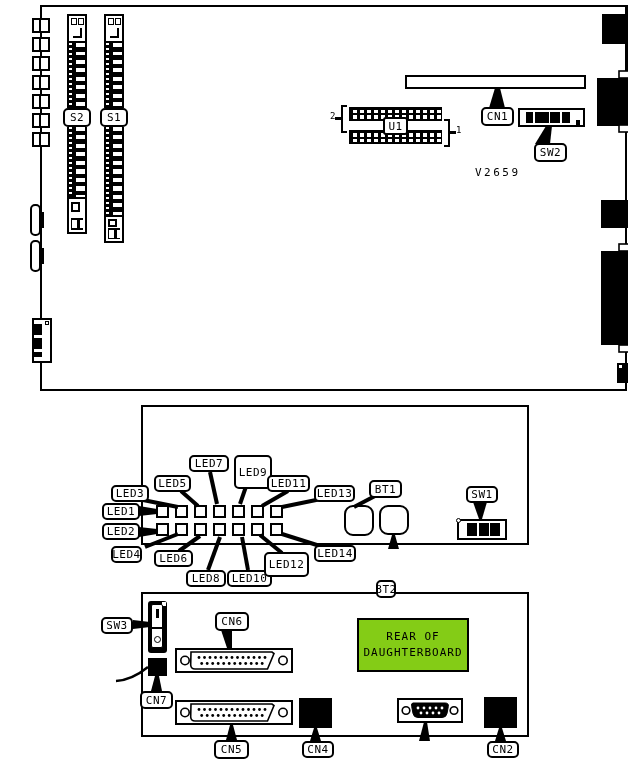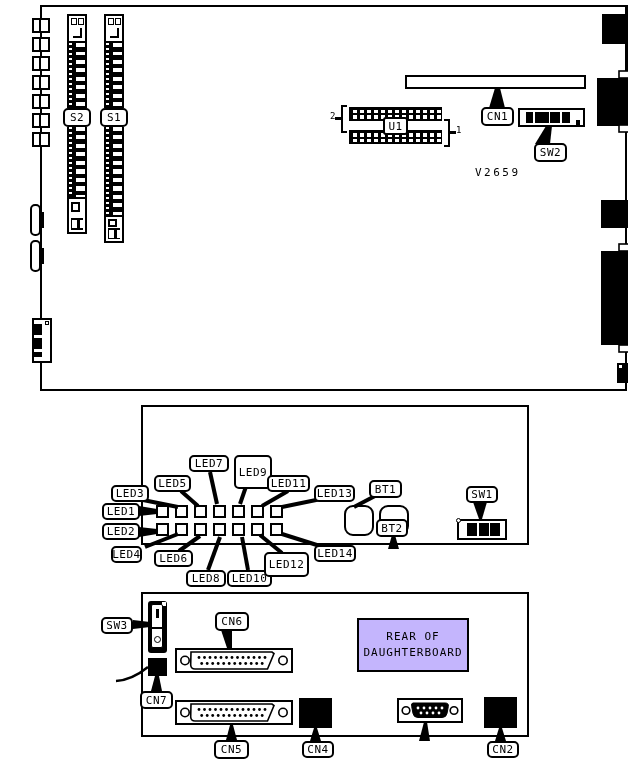--- a/index.html
+++ b/index.html
@@ -59,21 +59,21 @@
   .slide-sw .ibar{position:absolute;left:4px;top:4px;width:2.5px;height:9px;background:#000;}
   .slide-sw .mid{position:absolute;left:0;right:0;top:22px;height:1.5px;background:#000;}
   .slide-sw .ocirc{position:absolute;left:2px;bottom:4px;width:7px;height:7px;border:1.5px solid #000;border-radius:50%;}
   .slide-sw .nt{position:absolute;right:1px;top:1px;width:4px;height:4px;background:#fff;}
 
   .battery{position:absolute;border:2.5px solid #000;border-radius:9px;background:#fff;z-index:2;}
 
   .dbconn{position:absolute;border:2px solid #000;background:#fff;z-index:2;}
   .dbconn svg{position:absolute;left:0;top:0;}
 
-  .rearbox{position:absolute;border:2px solid #000;background:#c4b5fd;z-index:2;
+  .rearbox{position:absolute;border:2px solid #000;background:#84cc16;z-index:2;
       display:flex;flex-direction:column;align-items:center;justify-content:center;
       font-size:11px;letter-spacing:1px;line-height:16px;text-align:right;}
 
   .stripecomp{position:absolute;border:2px solid #000;background:#fff;z-index:2;}
   .stripecomp .col{position:absolute;left:0;top:4px;bottom:4px;width:8px;
       background:repeating-linear-gradient(180deg,#000 0 11px,#fff 11px 14px);}
   .stripecomp .nt{position:absolute;right:1px;top:1px;width:4px;height:4px;border:1.5px solid #000;}
 
   #lines{position:absolute;left:0;top:0;z-index:3;pointer-events:none;}
 </style>
@@ -195,21 +195,21 @@
   <div class="lbl" style="left:205px;top:455px;width:38px;height:34px">LED9</div>
   <div class="lbl" style="left:198px;top:570px;width:45px;height:17px">LED10</div>
   <div class="lbl" style="left:238px;top:475px;width:43px;height:17px">LED11</div>
   <div class="lbl" style="left:235px;top:552px;width:45px;height:25px">LED12</div>
   <div class="lbl" style="left:285px;top:485px;width:41px;height:17px">LED13</div>
   <div class="lbl" style="left:285px;top:545px;width:42px;height:17px">LED14</div>
 
   <div class="battery" style="left:315px;top:505px;width:30px;height:31px"></div>
   <div class="battery" style="left:350px;top:505px;width:30px;height:30px"></div>
   <div class="lbl" style="left:340px;top:480px;width:33px;height:18px">BT1</div>
-  <div class="lbl" style="left:347px;top:519px;width:32px;height:18px">BT2</div>
+  <div class="lbl" style="left:347px;top:580px;width:20px;height:18px">BT2</div>
 
   <div class="dipsw" style="left:428px;top:519px;width:50px;height:21px">
     <div class="seg" style="left:8px;width:10px"></div>
     <div class="seg" style="left:19.5px;width:10px"></div>
     <div class="seg" style="left:31px;width:10px"></div>
   </div>
   <div class="corner-dot" style="left:427px;top:518px"></div>
   <div class="lbl" style="left:437px;top:486px;width:32px;height:17px">SW1</div>
 
   <div class="board" style="left:112px;top:592px;width:388px;height:145px;"></div>

